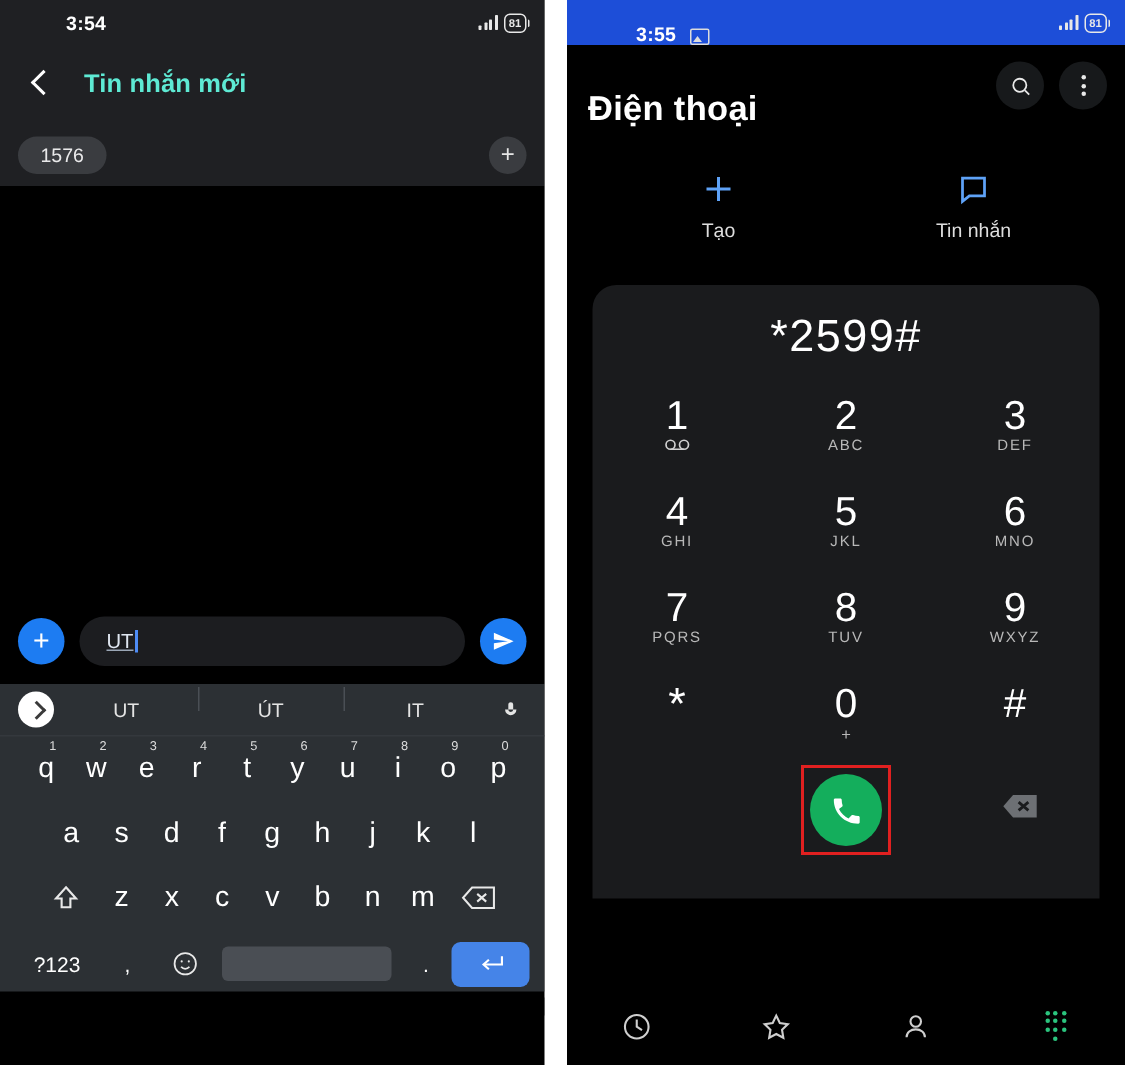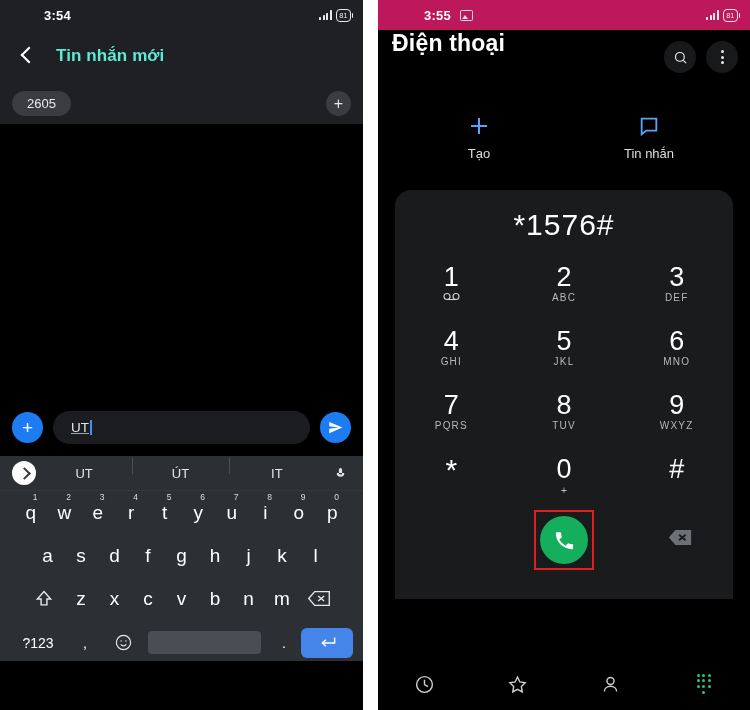--- a/index.html
+++ b/index.html
@@ -19,21 +19,21 @@
   .statusbar{height:30px;display:flex;align-items:center;position:relative;}
   .sb-time{font-size:13px;color:#fff;font-weight:600;letter-spacing:.2px;}
   .sb-right{position:absolute;right:12px;top:0;height:30px;display:flex;align-items:center;gap:4px;}
   .sig{display:flex;align-items:flex-end;gap:1.5px;height:10px;}
   .sig i{display:block;width:2px;background:#e8e8e8;border-radius:.5px;}
   .sig i:nth-child(1){height:3px;}
   .sig i:nth-child(2){height:5px;}
   .sig i:nth-child(3){height:7px;}
   .sig i:nth-child(4){height:10px;}
   .batt{border:1.4px solid #e8e8e8;border-radius:4px;padding:0 2.5px;height:11px;
-        display:flex;align-items:center;font-size:7.5px;color:#e8e8e8;font-weight:400;position:relative;}
+        display:flex;align-items:center;font-size:7.5px;color:#e8e8e8;font-weight:700;position:relative;}
   .batt:after{content:"";position:absolute;right:-3px;top:3px;width:1.5px;height:5px;background:#e8e8e8;border-radius:0 1px 1px 0;}
   .sb-pic{width:11px;height:9px;border:1.3px solid #dcdcdc;border-radius:1.5px;position:relative;}
   .sb-pic:after{content:"";position:absolute;left:1px;bottom:1px;width:0;height:0;
       border-left:3px solid transparent;border-right:3px solid transparent;border-bottom:4px solid #dcdcdc;}
 
   
   .l-appbar{height:52px;background:#1f2023;display:flex;align-items:center;padding:0 0 0 14px;}
   .back-chev{width:26px;height:26px;position:relative;flex:0 0 auto;}
   .back-chev:before{content:"";position:absolute;left:9px;top:6px;width:10px;height:10px;
      border-left:2.2px solid #fff;border-bottom:2.2px solid #fff;transform:rotate(45deg);}
@@ -78,21 +78,21 @@
   .kcomma{width:38px;text-align:center;color:#fff;font-size:14px;}
   .kemoji{width:38px;display:flex;justify-content:center;align-items:center;}
   .kemoji svg{width:19px;height:19px;fill:none;stroke:#e8e8e8;stroke-width:1.5;}
   .kspace{flex:1;height:23px;background:#4a4e54;border-radius:4px;margin:0 6px;}
   .kdot{width:34px;text-align:center;color:#fff;font-size:14px;}
   .kenter{width:52px;height:30px;background:#4584e8;border-radius:6px;display:flex;align-items:center;justify-content:center;}
   .kenter svg{width:19px;height:16px;fill:none;stroke:#fff;stroke-width:1.8;}
   .kb-bottom{height:12px;background:#000;}
 
   
-  .r-appbar{height:56px;display:flex;align-items:flex-start;padding:0 14px;position:relative;}
+  .r-appbar{height:56px;display:flex;align-items:flex-end;padding:0 14px;position:relative;}
   .r-title{font-size:23px;font-weight:700;color:#fff;letter-spacing:.2px;}
   .r-actions{position:absolute;right:12px;top:11px;display:flex;gap:10px;}
   .circ-btn{width:32px;height:32px;border-radius:50%;background:#17191b;display:flex;align-items:center;justify-content:center;}
   .circ-btn svg{width:15px;height:15px;fill:none;stroke:#e9e9e9;stroke-width:1.9;}
   .kebab{display:flex;flex-direction:column;gap:2.5px;align-items:center;}
   .kebab i{width:3px;height:3px;border-radius:50%;background:#e9e9e9;display:block;}
 
   .quick{height:80px;display:flex;align-items:center;padding:0 16px;margin-top:12px;}
   .quick-item{flex:1;display:flex;flex-direction:column;align-items:center;gap:9px;justify-content:space-between;}
   .quick-ico{height:22px;display:flex;align-items:center;justify-content:center;}
@@ -147,21 +147,21 @@
           </span>
       </span>
     </div>
 
     <div class="l-appbar">
       <span class="back-chev"></span>
       <span class="l-title">Tin nhắn mới</span>
     </div>
 
     <div class="recip-row">
-      <span class="chip">2605</span>
+      <span class="chip">1576</span>
       <span class="add-btn">+</span>
     </div>
 
     <div class="l-body"></div>
 
     <div class="compose">
       <span class="plus-round">+</span>
       <div class="msgbox">
         <span class="msg-text">UT</span>
           <span class="caret"></span>
@@ -253,21 +253,21 @@
               <path d="M10 6L5.5 10 10 14"></path>
             </svg>
         </span>
       </div>
       <div class="kb-bottom"></div>
     </div>
   </div>
 
   <div class="phone phone-right">
 
-    <div class="statusbar" style="background:#be185d;padding-left:46px;">
+    <div class="statusbar" style="background:#1d4ed8;padding-left:46px;align-items:flex-end;">
       <span class="sb-time">3:55</span>
       <span class="sb-pic" style="margin-left:9px;"></span>
       <span class="sb-right">
         <span class="sig">
             <i></i>
             <i></i>
             <i></i>
             <i></i>
           </span>
         <span class="batt">
@@ -308,21 +308,21 @@
         <span class="quick-ico">
           <svg viewBox="0 0 24 24" width="22" height="22">
               <path d="M4 4h16v13H9l-5 4V4z"></path>
             </svg>
         </span>
         <span class="quick-lab">Tin nhắn</span>
       </span>
     </div>
 
     <div class="dialpanel">
-      <div class="dialed">*1576#</div>
+      <div class="dialed">*2599#</div>
 
       <div class="pad">
         <div class="pad-row">
           <span class="pad-key">
             <span class="pad-num">1</span>
             <span class="pad-sub vm">
               <svg viewBox="0 0 22 12">
                   <circle cx="5" cy="6" r="4"></circle>
                   <circle cx="17" cy="6" r="4"></circle>
                   <path d="M5 10h12"></path>

